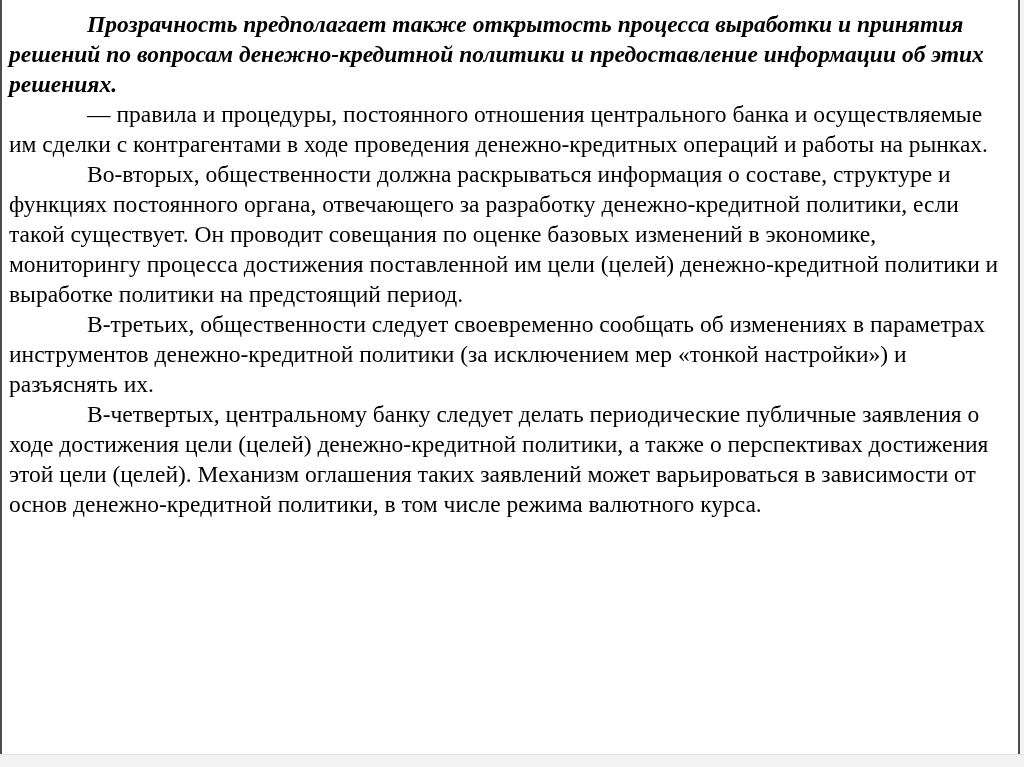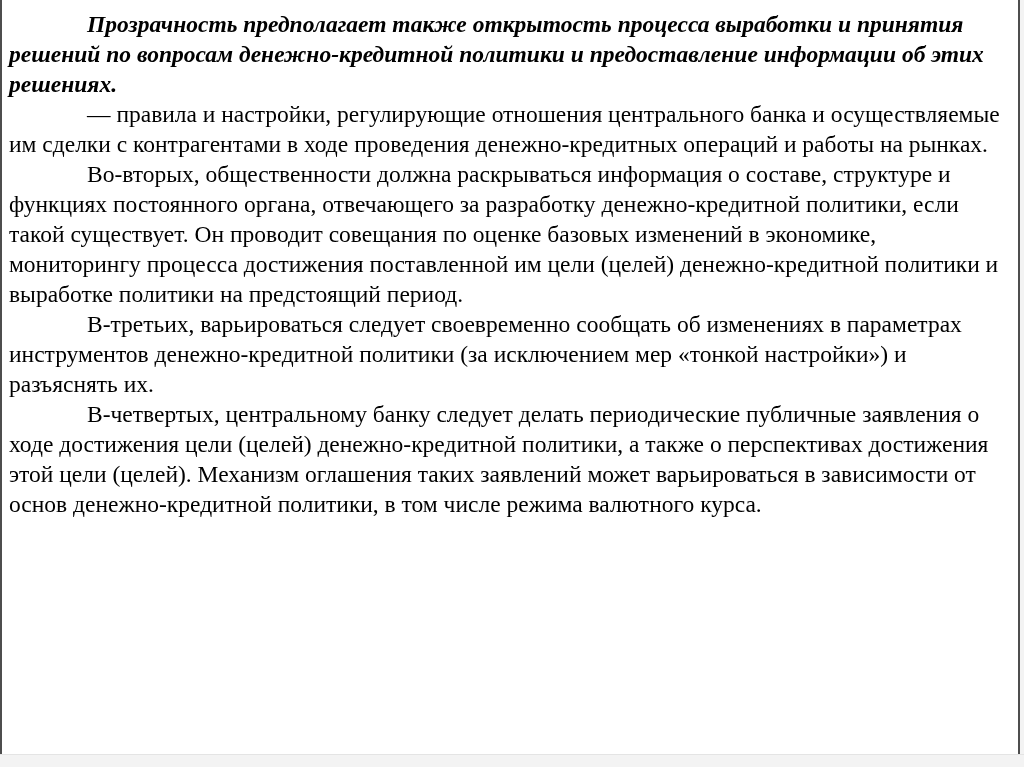--- a/index.html
+++ b/index.html
@@ -54,20 +54,20 @@
     box-sizing: border-box;
   }
 </style>
 </head>
 <body>
 
 <div class="viewport">
   <div class="slide">
     <div class="text-block">
       <p class="para lead">Прозрачность предполагает также открытость процесса выработки и принятия решений по вопросам денежно-кредитной политики и предоставление информации об этих решениях.</p>
-      <p class="para">— правила и настройки, регулирующие отношения центрального банка и осуществляемые им сделки с контрагентами в ходе проведения денежно-кредитных операций и работы на рынках.</p>
+      <p class="para">— правила и процедуры, постоянного отношения центрального банка и осуществляемые им сделки с контрагентами в ходе проведения денежно-кредитных операций и работы на рынках.</p>
       <p class="para">Во-вторых, общественности должна раскрываться информация о составе, структуре и функциях постоянного органа, отвечающего за разработку денежно-кредитной политики, если такой существует. Он проводит совещания по оценке базовых изменений в экономике, мониторингу процесса достижения поставленной им цели (целей) денежно-кредитной политики и выработке политики на предстоящий период.</p>
-      <p class="para">В-третьих, варьироваться следует своевременно сообщать об изменениях в параметрах инструментов денежно-кредитной политики (за исключением мер «тонкой настройки») и разъяснять их.</p>
+      <p class="para">В-третьих, общественности следует своевременно сообщать об изменениях в параметрах инструментов денежно-кредитной политики (за исключением мер «тонкой настройки») и разъяснять их.</p>
       <p class="para">В-четвертых, центральному банку следует делать периодические публичные заявления о ходе достижения цели (целей) денежно-кредитной политики, а также о перспективах достижения этой цели (целей). Механизм оглашения таких заявлений может варьироваться в зависимости от основ денежно-кредитной политики, в том числе режима валютного курса.</p>
     </div>
   </div>
   <div class="page-margin-strip"></div>
 </div>
 
 </body></html>

